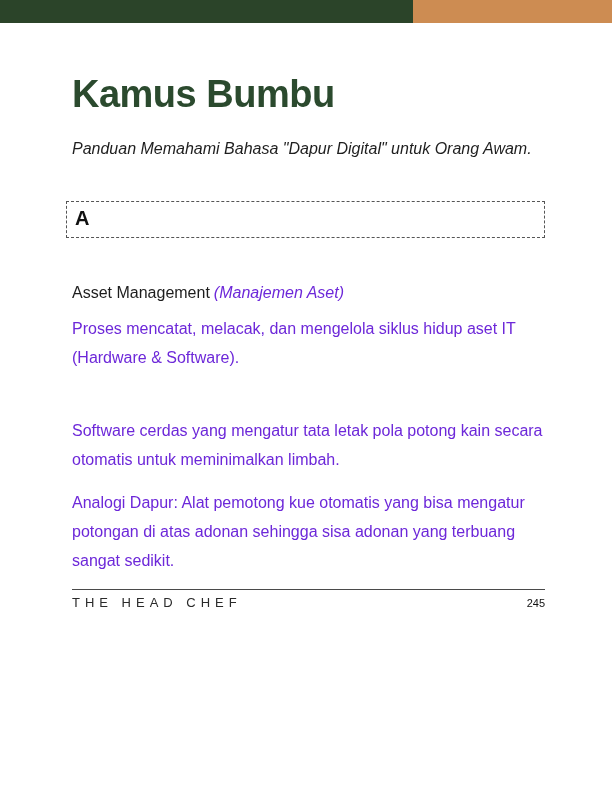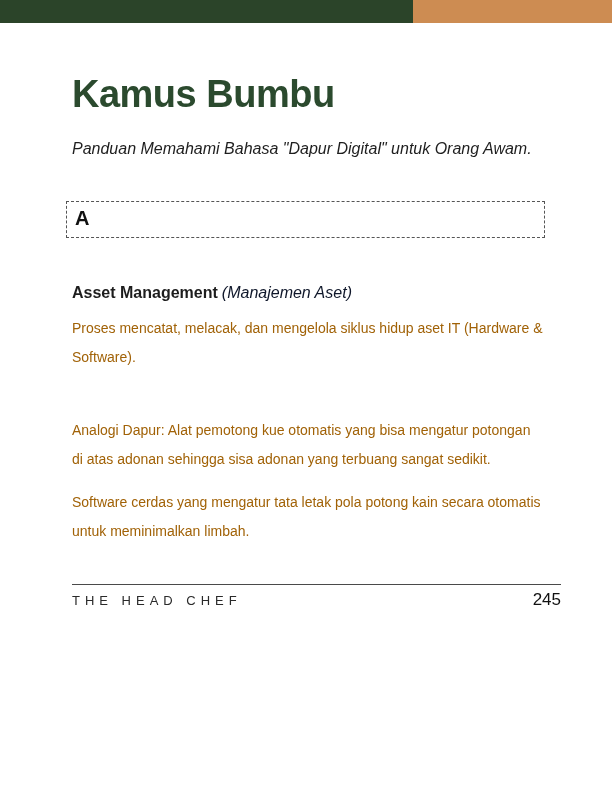--- a/index.html
+++ b/index.html
@@ -60,49 +60,49 @@
   }
 
   .entries { margin-top: 46px; }
   .entry + .entry { margin-top: 44px; }
 
   .term-line {
     font-size: 16px;
     color: #1d1d1d;
     margin-bottom: 12px;
   }
-  .term-line .term { font-weight: 700; }
-  .term-line .translation { font-style: italic; margin-left: 4px; color: #0f172a; }
+  .term-line .term { font-weight: 400; }
+  .term-line .translation { font-style: italic; margin-left: 4px; color: #6d28d9; }
 
   .paragraph {
-    font-size: 14px;
+    font-size: 16px;
     line-height: 29px;
-    color: #a16207;
+    color: #6d28d9;
     margin-bottom: 14px;
   }
   .paragraph:last-child { margin-bottom: 0; }
 
   .footer {
     position: absolute;
     left: 72px;
-    right: 51px;
+    right: 67px;
     bottom: 30px;
     border-top: 1px solid #4a4a4a;
     padding-top: 5px;
     display: flex;
     justify-content: space-between;
     align-items: baseline;
   }
   .footer .brand {
     font-size: 13px;
     letter-spacing: 5px;
     color: #2a2a2a;
   }
   .footer .page-number {
-    font-size: 17px;
+    font-size: 11px;
     color: #111;
   }
 </style>
 </head>
 <body>
 
 <div class="page">
 
   <div class="top-bar">
     <div class="bar-green"></div>
@@ -122,22 +122,22 @@
     <div class="entries">
 
       <div class="entry">
         <p class="term-line">
           <span class="term">Asset Management</span><span class="translation">(Manajemen Aset)</span>
         </p>
         <p class="paragraph">Proses mencatat, melacak, dan mengelola siklus hidup aset IT (Hardware &amp; Software).</p>
       </div>
 
       <div class="entry">
+        <p class="paragraph">Software cerdas yang mengatur tata letak pola potong kain secara otomatis untuk meminimalkan limbah.</p>
         <p class="paragraph">Analogi Dapur: Alat pemotong kue otomatis yang bisa mengatur potongan di atas adonan sehingga sisa adonan yang terbuang sangat sedikit.</p>
-        <p class="paragraph">Software cerdas yang mengatur tata letak pola potong kain secara otomatis untuk meminimalkan limbah.</p>
       </div>
 
     </div>
   </div>
 
   <div class="footer">
     <span class="brand">THE HEAD CHEF</span>
     <span class="page-number">245</span>
   </div>
 

